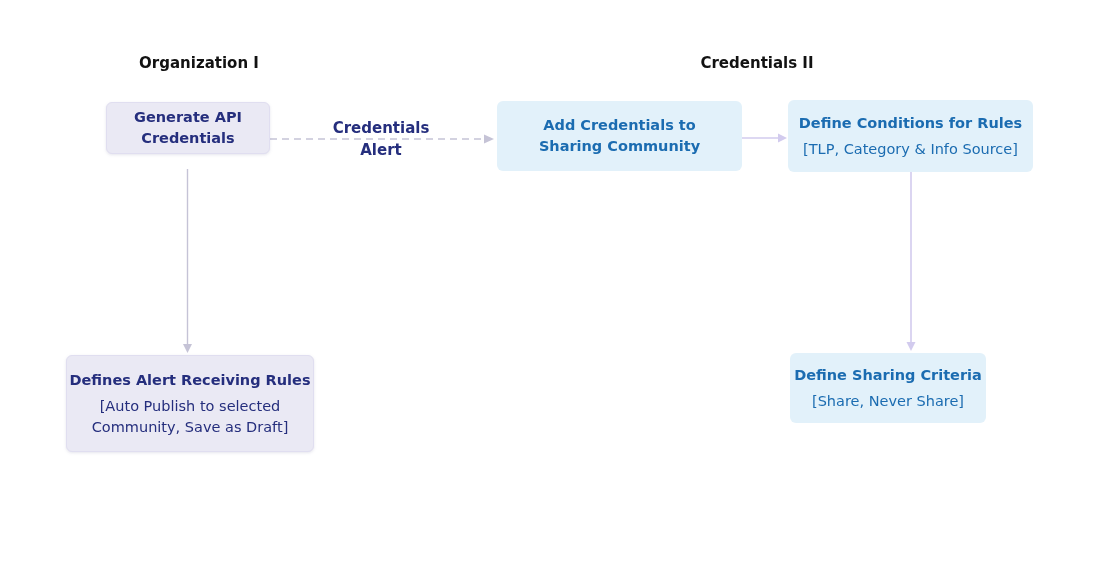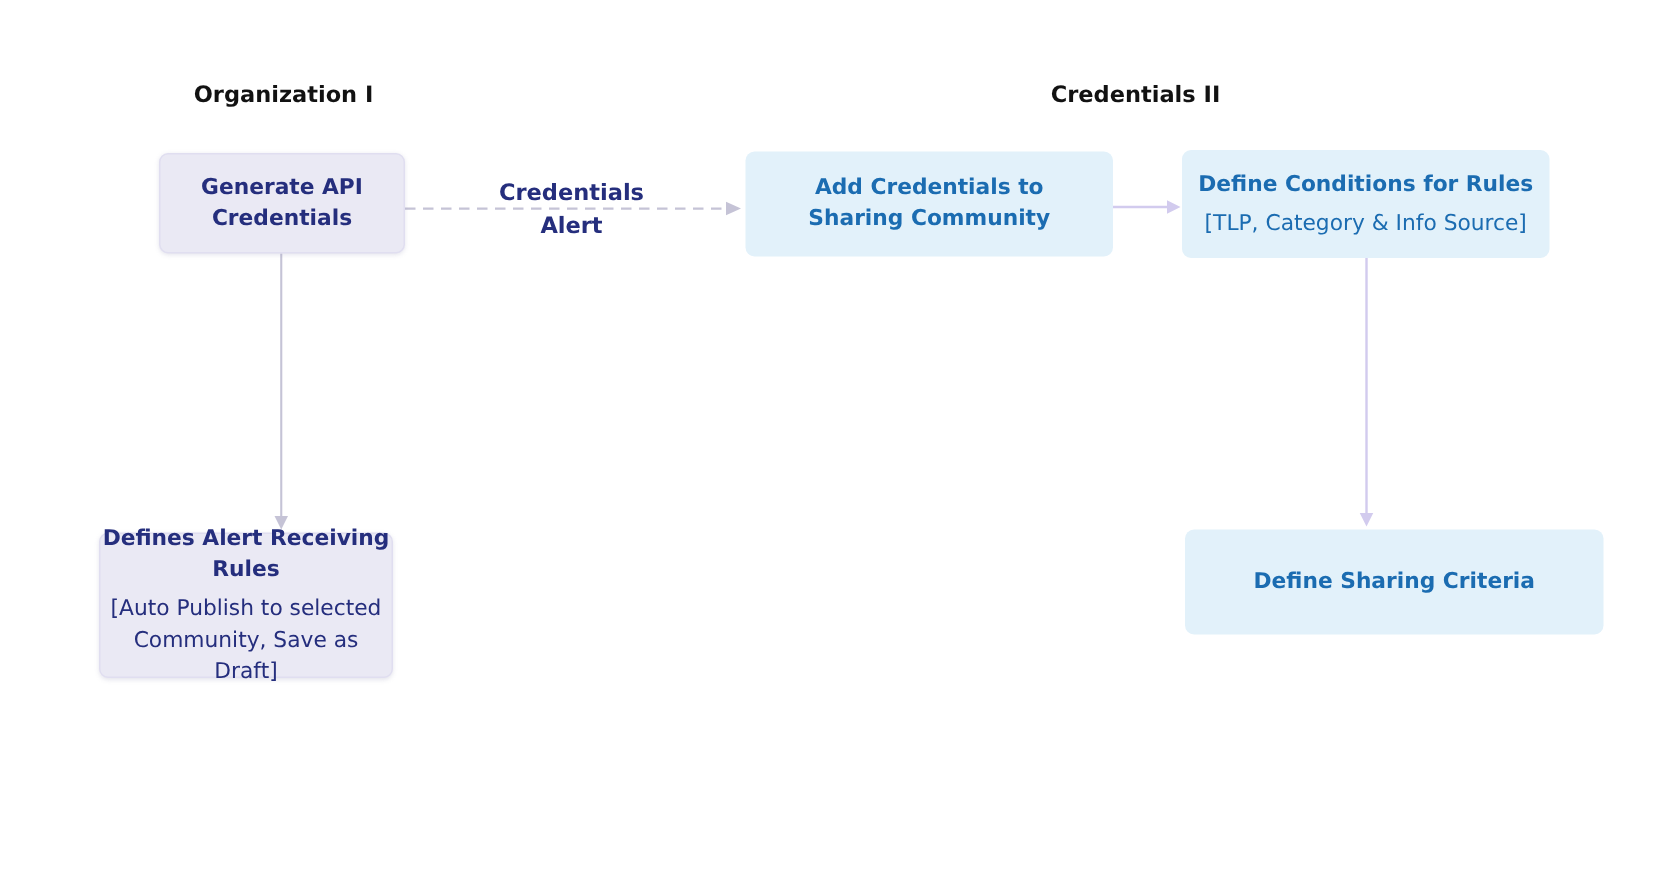--- a/index.html
+++ b/index.html
@@ -43,21 +43,21 @@
   .head-purple { fill: var(--arrow-purple, #d2cbee); }
 
   .org-label {
     position: absolute;
     transform: translateX(-50%);
     white-space: nowrap;
     font-size: 15px;
     font-weight: bold;
     color: var(--heading-text, #121212);
   }
-  #org1-label { left: 189px; top: 54px; }
+  #org1-label { left: 199px; top: 54px; }
   #org2-label { left: 757px; top: 54px; }
 
   .node {
     position: absolute;
     border-radius: 6px;
     display: flex;
     flex-direction: column;
     justify-content: center;
     align-items: center;
     text-align: center;
@@ -71,28 +71,28 @@
     box-shadow: 0 1px 3px rgba(150, 150, 185, 0.25);
     color: var(--navy-text, #252e7d);
   }
   .node-blue {
     background: var(--blue-fill, #e2f1fa);
     color: var(--blue-text, #1b6cb1);
   }
   .node-title { font-weight: bold; }
   .node-sub { font-weight: normal; margin-top: 5px; }
 
-  #node-generate-api   { left: 106px; top: 102px; width: 164px; height: 67px; }
+  #node-generate-api   { left: 106px; top: 102px; width: 164px; height: 52px; }
   #node-generate-api .node-title { max-width: 126px; }
   #node-add-credentials { left: 497px; top: 101px; width: 245px; height: 70px; }
   #node-add-credentials .node-title { max-width: 214px; }
   #node-define-conditions { left: 788px; top: 100px; width: 245px; height: 72px; }
-  #node-alert-rules    { left: 66px;  top: 355px; width: 196px; height: 97px; }
+  #node-alert-rules    { left: 66px;  top: 355px; width: 248px; height: 97px; }
   #node-alert-rules .node-sub { max-width: 198px; }
-  #node-sharing-criteria { left: 790px; top: 353px; width: 279px; height: 70px; }
+  #node-sharing-criteria { left: 790px; top: 353px; width: 196px; height: 70px; }
 
   .edge-label {
     position: absolute;
     left: 381px;
     top: 117px;
     transform: translateX(-50%);
     width: 112px;
     text-align: center;
     font-size: 15px;
     font-weight: bold;
@@ -139,15 +139,16 @@
     <div class="node-sub">[TLP, Category &amp; Info Source]</div>
   </div>
 
   <div class="node node-lavender" id="node-alert-rules">
     <div class="node-title">Defines Alert Receiving Rules</div>
     <div class="node-sub">[Auto Publish to selected Community, Save as Draft]</div>
   </div>
 
   <div class="node node-blue" id="node-sharing-criteria">
     <div class="node-title">Define Sharing Criteria</div>
+    <div class="node-sub">[Share, Never Share]</div>
   </div>
 
 </div>
 
 </body></html>

